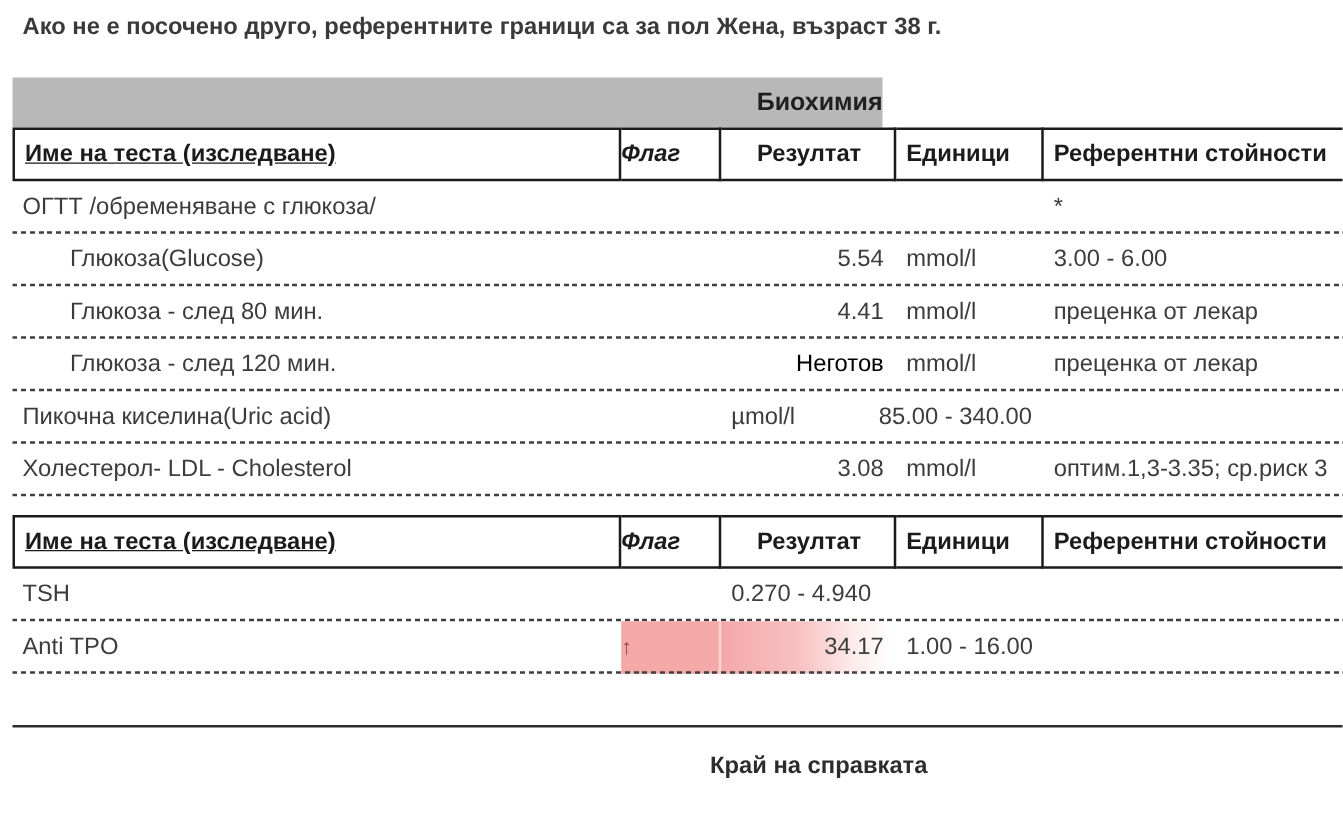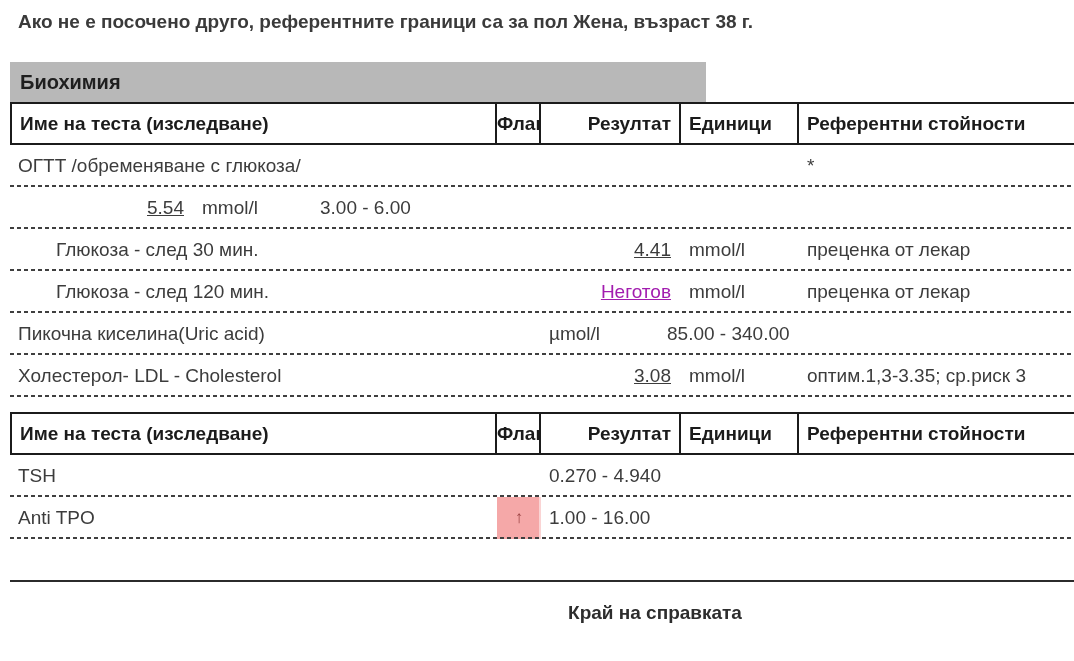--- a/index.html
+++ b/index.html
@@ -9,48 +9,48 @@
   }
   .doc { width:1310px; }
   .disclaimer {
     margin:10px 0 0 18px; font-weight:bold; font-size:19px; line-height:24px; color:#3a3a3a;
   }
   .section { margin-left:10px; }
   .section.first { margin-top:28px; }
   .section.next { margin-top:15px; }
   .section-title {
     box-sizing:border-box; width:696px; height:40px; background:#b8b8b8;
-    font-weight:bold; font-size:20px; line-height:40px; padding-left:10px; color:#1f1f1f;
+    font-weight:bold; font-size:20px; line-height:40px; padding-left:10px; color:#1f1f1f;text-align:right;
   }
   .tbl { width:1290px; }
   .thead { display:flex; height:43px; }
   .th {
     box-sizing:border-box; font-weight:bold; font-size:19px; line-height:39px; color:#1b1b1b;
     border:2px solid #1b1b1b; border-left:none; padding:0 8px; white-space:nowrap; overflow:hidden;
   }
-  .th:first-child { border-left:2px solid #1b1b1b; }
+  .th:first-child { border-left:2px solid #1b1b1b;text-decoration:underline; }
   .c-name   { width:487px; }
-  .c-flag   { width:44px;  text-align:center; padding-left:0; padding-right:0; }
-  .c-result { width:140px; text-align:right; padding-right:8px; }
+  .c-flag   { width:80px;  text-align:left; padding-left:0; padding-right:0;font-style:italic; }
+  .c-result { width:140px; text-align:right; padding-right:26px; }
   .c-units  { width:118px; }
   .c-ref    { width:457px; }
   .tbody .row { display:flex; height:42px; position:relative; }
   .tbody .row::after {
     content:''; position:absolute; left:0; right:0; bottom:0; height:2px;
     background:repeating-linear-gradient(90deg, #3f3f3f 0 4px, transparent 4px 7px);
   }
   .td {
     box-sizing:border-box; font-size:19px; line-height:41px; color:#3c3c3c;
     white-space:nowrap; overflow:hidden; padding:0 8px;
   }
   .td.c-name { padding-left:8px; }
   .td.c-name.indent { padding-left:46px; }
   .td.c-flag { padding:0; font-size:17px; color:#9c4343; }
-  .td.c-result { padding-right:10px;text-decoration:underline; }
-  .td.c-result.red { color:#a21caf; }
+  .td.c-result { padding-right:10px; }
+  .td.c-result.red { color:#000000; }
   .row.hl .c-flag {
     background:#f5a8a8;
     box-shadow: inset -2px 0 0 rgba(255,255,255,0.5);
   }
   .row.hl .c-result {
     background:linear-gradient(90deg, #f5a8a8 0%, #f8c2c2 45%, #fdeaea 75%, #ffffff 97%);
   }
   .end-line { margin:41px 0 0 10px; width:1290px; height:2px; background:#2b2b2b; }
   .footer {
     margin-top:20px; width:1310px; text-align:center;
@@ -77,28 +77,29 @@
       <div class="tbody">
   <div class="row">
     <div class="td c-name">ОГТТ /обременяване с глюкоза/</div>
     <div class="td c-flag"></div>
     <div class="td c-result"></div>
     <div class="td c-units"></div>
     <div class="td c-ref">*</div>
   </div>
 
   <div class="row">
+    <div class="td c-name indent">Глюкоза(Glucose)</div>
     <div class="td c-flag"></div>
     <div class="td c-result">5.54</div>
     <div class="td c-units">mmol/l</div>
     <div class="td c-ref">3.00 - 6.00</div>
   </div>
 
   <div class="row">
-    <div class="td c-name indent">Глюкоза - след 30 мин.</div>
+    <div class="td c-name indent">Глюкоза - след 80 мин.</div>
     <div class="td c-flag"></div>
     <div class="td c-result">4.41</div>
     <div class="td c-units">mmol/l</div>
     <div class="td c-ref">преценка от лекар</div>
   </div>
 
   <div class="row">
     <div class="td c-name indent">Глюкоза - след 120 мин.</div>
     <div class="td c-flag"></div>
     <div class="td c-result red">Неготов</div>
@@ -136,20 +137,21 @@
       <div class="tbody">
   <div class="row">
     <div class="td c-name">TSH</div>
     <div class="td c-flag"></div>
     <div class="td c-ref">0.270 - 4.940</div>
   </div>
 
   <div class="row hl">
     <div class="td c-name">Anti TPO</div>
     <div class="td c-flag">↑</div>
+    <div class="td c-result">34.17</div>
     <div class="td c-ref">1.00 - 16.00</div>
   </div>
 </div>
     </div>
   </section>
 </div>
 
   <div class="end-line"></div>
   <div class="footer">Край на справката</div>
 </div>

